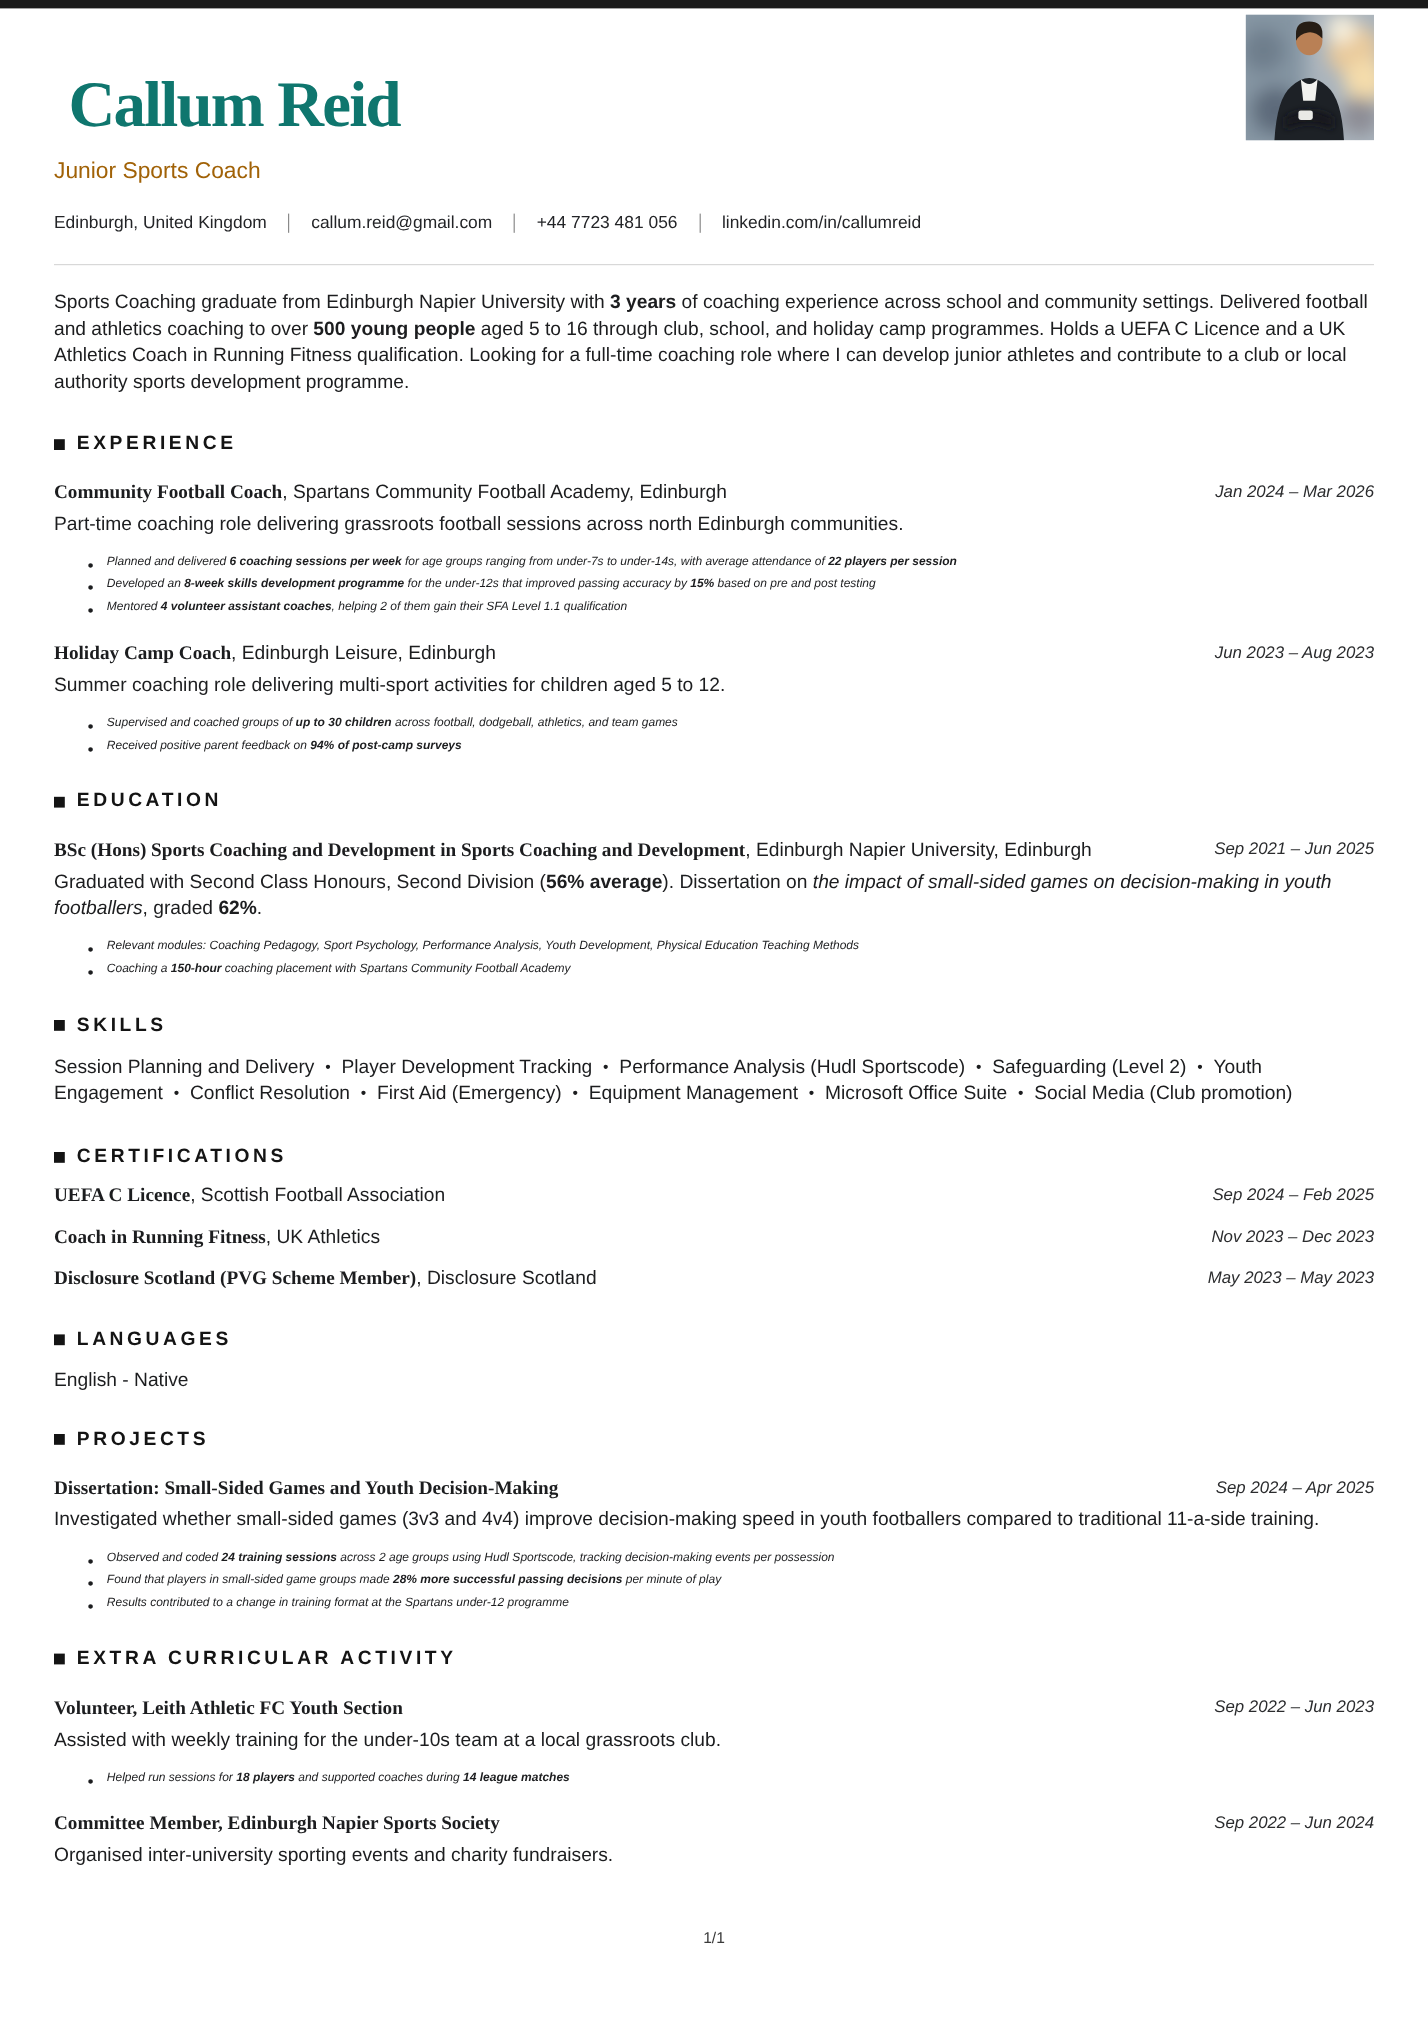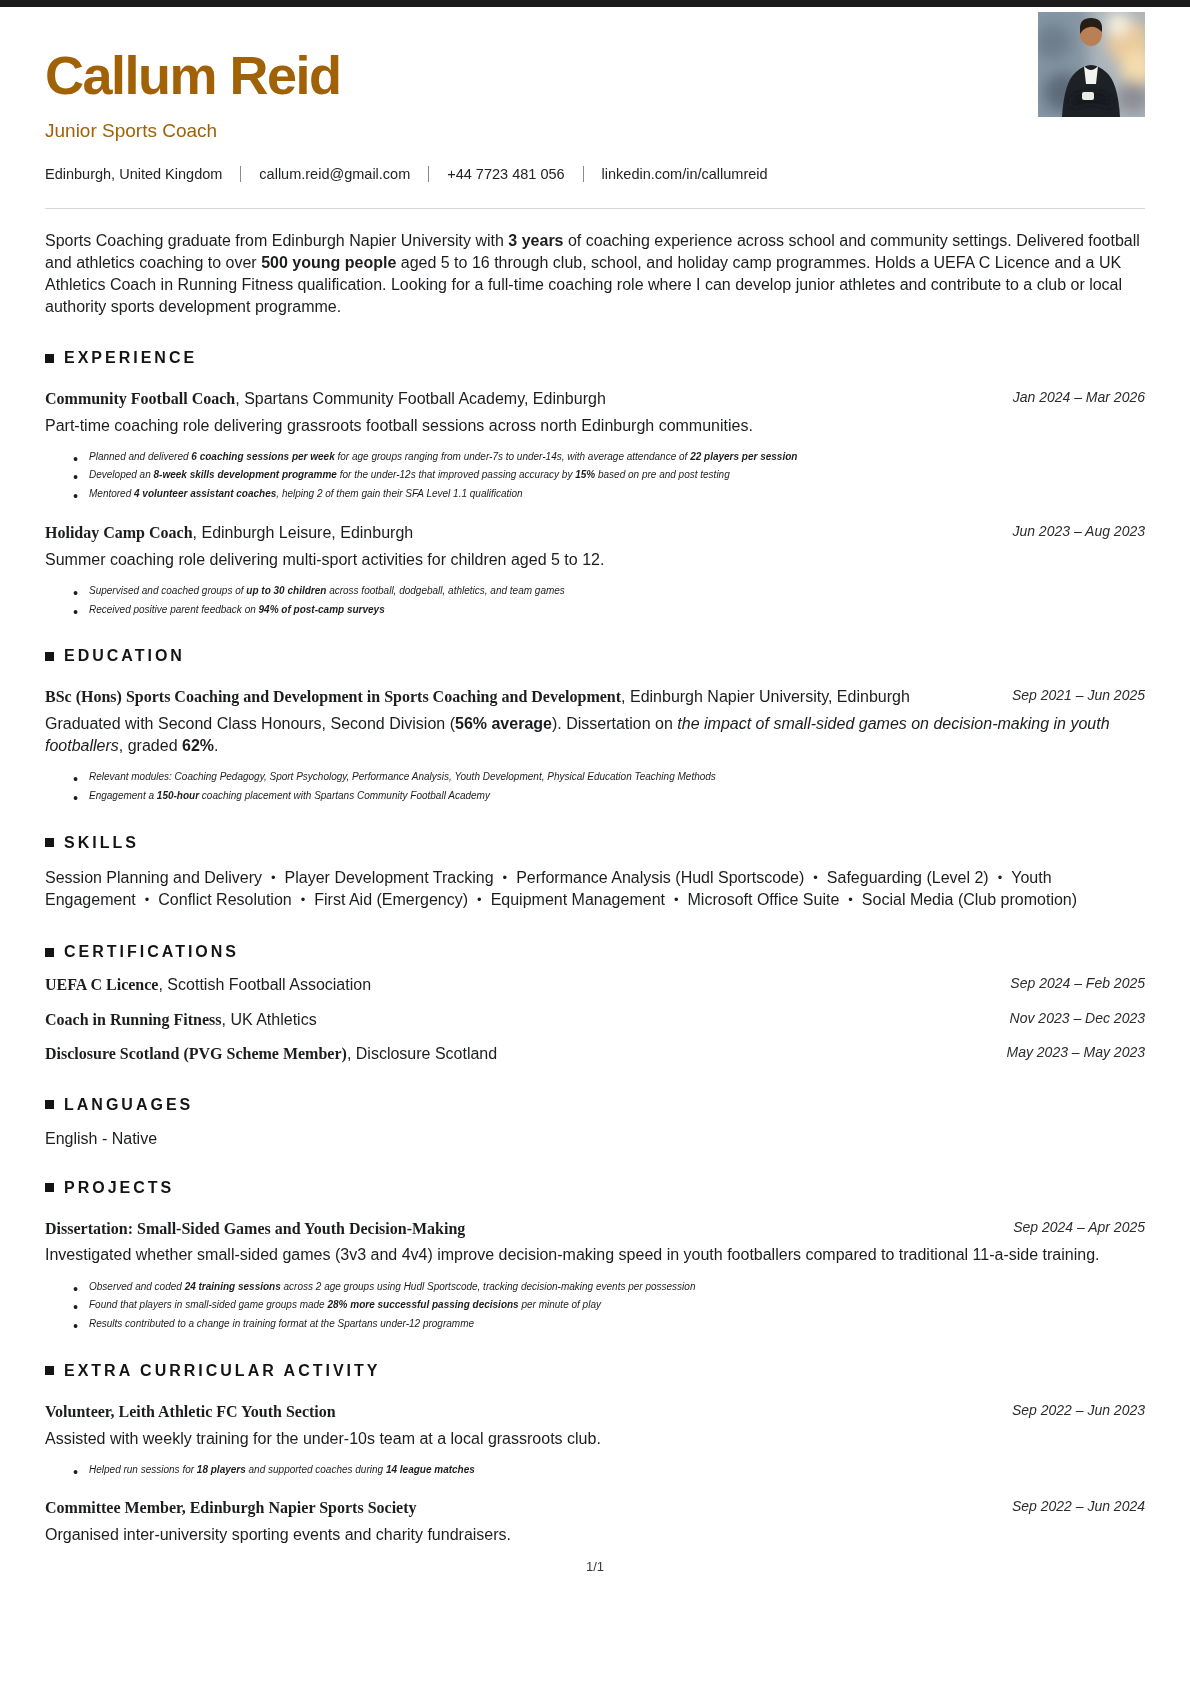--- a/index.html
+++ b/index.html
@@ -5,21 +5,21 @@
   html,body{margin:0;padding:0;}
   body{
     width:1190px;height:1683px;background:#ffffff;position:relative;
     font-family:"Liberation Sans", sans-serif;color:#1c1d1f;overflow:hidden;
     -webkit-font-smoothing:antialiased;
   }
   .topbar{height:7px;background:#1b1b1b;width:100%;}
   .page{padding:0 45px;position:relative;}
   
   .hdr{position:relative;padding-top:40px;}
-  .name{font-size:54px;font-weight:700;letter-spacing:-1.5px;color:#a16207;margin:0;line-height:1.05;}
+  .name{font-size:54px;font-weight:700;letter-spacing:-1.5px;color:#0f766e;margin:12px;line-height:1.05;font-family:Liberation Serif, serif;}
   .role{font-size:19px;color:#a16207;margin:16px 0 0 0;}
   .contact{margin-top:24px;font-size:14.5px;color:#232427;display:flex;align-items:center;flex-wrap:wrap;}
   .contact .sep{display:inline-block;width:1px;height:16px;background:#8a8a8a;margin:0 18px;}
   .photo{position:absolute;top:5px;right:0;width:107px;height:105px;overflow:hidden;}
   .rule{border:none;border-top:1px solid #d8d8d8;margin:26px 0 0 0;}
   
   .summary{font-size:16px;line-height:1.38;margin:21px 0 0 0;color:#1c1d1f;}
   
   .section{margin-top:31px;}
   .sec-head{display:flex;align-items:center;gap:10px;}
@@ -36,21 +36,21 @@
   .entry ul{margin:13px 0 0 0;padding:0 0 0 31px;list-style:none;}
   .entry li{font-size:10px;line-height:1.38;margin:0 0 5px 13px;position:relative;font-style:italic;}
   .entry li::before{content:"•";position:absolute;left:-16px;top:0;font-size:14px;color:#1c1d1f;}
   b{font-weight:700;color:inherit;}
   i{font-style:italic;}
   
   .inline-list{font-size:16px;line-height:1.42;margin:15px 0 0 0;}
   .inline-list .dot{display:inline-block;margin:0 9px;font-size:13px;vertical-align:1px;color:#1c1d1f;}
   .plain-text{font-size:16px;margin:16px 0 0 0;}
   
-  .footer{position:absolute;top:1552px;left:0;width:100%;text-align:center;font-size:13px;color:#3a3a3a;}
+  .footer{position:absolute;top:1600px;left:0;width:100%;text-align:center;font-size:13px;color:#3a3a3a;}
 </style>
 </head>
 <body>
 
 <div class="topbar"></div>
 
 <div class="page">
   <div class="hdr">
     <h1 class="name">Callum Reid</h1>
     <p class="role">Junior Sports Coach</p>
@@ -136,21 +136,21 @@
           <span class="sec-title">EDUCATION</span>
         </div>
         <div class="entry">
           <div class="entry-head">
             <p class="entry-title"><b>BSc (Hons) Sports Coaching and Development in Sports Coaching and Development</b><span>, Edinburgh Napier University, Edinbu­rgh</span></p>
             <span class="entry-date">Sep 2021 – Jun 2025</span>
           </div>
           <p class="entry-desc"><span>Graduated with Second Class Honours, Second Division (</span><b>56% average</b><span>). Dissertation on </span><i>the impact of small-sided games on decision-making in youth footballers</i><span>, graded </span><b>62%</b><span>.</span></p>
           <ul>
             <li><span>Relevant modules: Coaching Pedagogy, Sport Psychology, Performance Analysis, Youth Development, Physical Education Teaching Methods</span></li>
-            <li><span>Engagement a </span><b>150-hour</b><span> coaching placement with Spartans Community Football Academy</span></li>
+            <li><span>Coaching a </span><b>150-hour</b><span> coaching placement with Spartans Community Football Academy</span></li>
           </ul>
         </div>
       </section>
       <section class="section">
         <div class="sec-head">
           <span class="sec-square"></span>
           <span class="sec-title">SKILLS</span>
         </div>
         <p class="inline-list"><span>Session Planning and Delivery</span><span class="dot">•</span><span>Player Development Tracking</span><span class="dot">•</span><span>Performance Analysis (Hudl Sportscode)</span><span class="dot">•</span><span>Safeguarding (Level 2)</span><span class="dot">•</span><span>Youth Engagement</span><span class="dot">•</span><span>Conflict Resolution</span><span class="dot">•</span><span>First Aid (Emergency)</span><span class="dot">•</span><span>Equipment Management</span><span class="dot">•</span><span>Microsoft Office Suite</span><span class="dot">•</span><span>Social Media (Club promotion)</span></p>
       </section>

